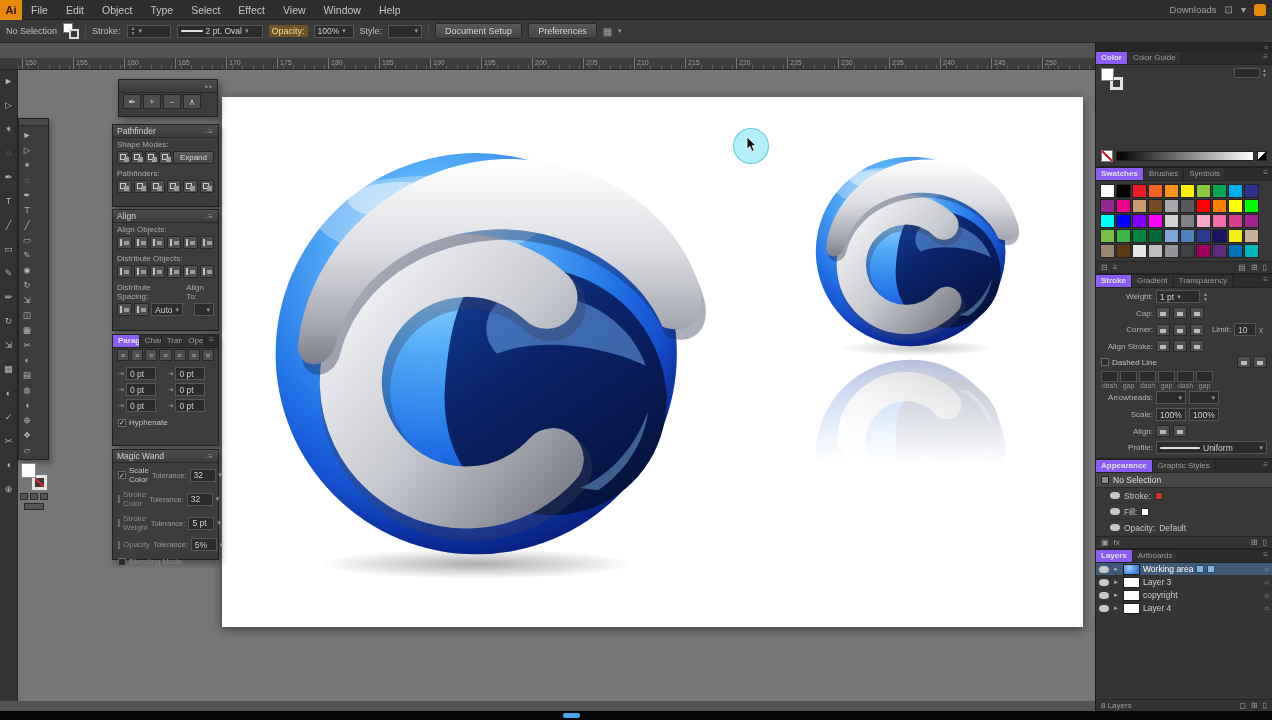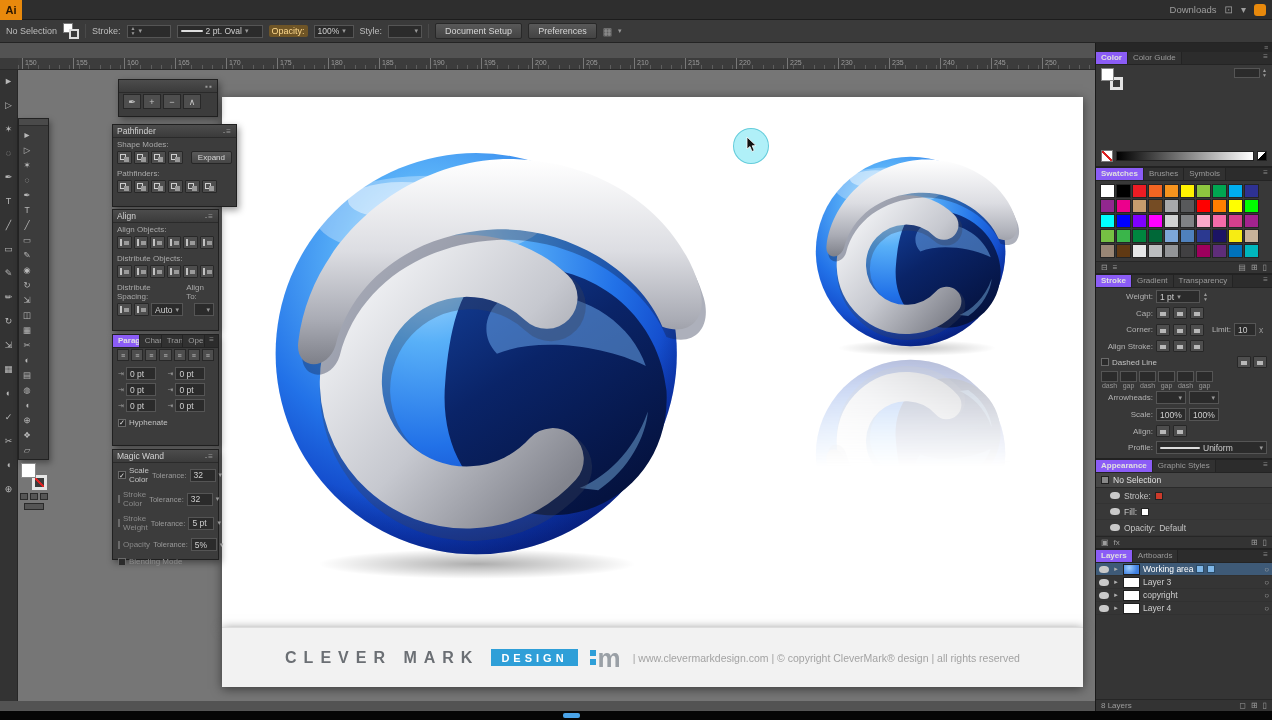--- a/index.html
+++ b/index.html
@@ -167,20 +167,31 @@
   .taskbar{position:absolute;left:0;bottom:0;height:9px;width:100%;background:#050505;z-index:37;}
   .task-accent{position:absolute;left:563px;top:2px;width:17px;height:5px;background:#4aa3e8;border-radius:2px;}
 </style>
 </head>
 <body>
 
 <div id="app">
 
   <div class="menubar">
     <div class="ai-logo">Ai</div>
+    <div id="menu-items">
+        <span class="menu-item">File</span>
+        <span class="menu-item">Edit</span>
+        <span class="menu-item">Object</span>
+        <span class="menu-item">Type</span>
+        <span class="menu-item">Select</span>
+        <span class="menu-item">Effect</span>
+        <span class="menu-item">View</span>
+        <span class="menu-item">Window</span>
+        <span class="menu-item">Help</span>
+      </div>
     <div class="menubar-right">
       <span>Downloads</span>
       <span class="mb-ico">⊡</span>
       <span class="mb-ico">▾</span>
       <span class="mb-orange"></span>
     </div>
   </div>
 
   <div class="controlbar">
     <span class="cb-label">No Selection</span>
@@ -307,21 +318,21 @@
         <span class="ph-right">▪▪</span>
       </div>
     <div class="btn-row" id="mini-tools-row">
         <span class="par-btn" style="width: 18px; height: 15px; font-size: 9px;">✒</span>
         <span class="par-btn" style="width: 18px; height: 15px; font-size: 9px;">+</span>
         <span class="par-btn" style="width: 18px; height: 15px; font-size: 9px;">−</span>
         <span class="par-btn" style="width: 18px; height: 15px; font-size: 9px;">∧</span>
       </div>
   </div>
 
-  <div class="panel" style="left:112px;top:124px;width:125px;height:83px;">
+  <div class="panel" style="left:112px;top:124px;width:107px;height:83px;">
     <div class="panel-header">
       <span>Pathfinder</span>
       <span class="ph-right">-≡</span>
     </div>
     <div class="plabel">Shape Modes:</div>
     <div class="btn-row" id="pf-shape-row">
         <span class="pf-btn">
           <i></i>
           <i></i>
         </span>
@@ -589,32 +600,20 @@
         </svg>
       <div class="shadow-small"></div>
       <svg class="logo-small" viewBox="0 0 220 220">
           <use href="#logoMark"></use>
         </svg>
       <svg class="logo-reflection" viewBox="0 0 220 220">
           <use href="#logoMark"></use>
         </svg>
     </div>
 
-    <div class="artboard-footer">
-      <span class="brand-main">CLEVER MARK</span>
-      <span class="brand-badge" id="brand-badge" style="background: rgb(47, 159, 216);">DESIGN</span>
-      <span style="display:inline-flex;align-items:center;">
-        <span class="logo-colon">
-            <b></b>
-            <b></b>
-          </span>
-        <span class="brand-m">m</span>
-      </span>
-      <span class="brand-legal">| www.clevermarkdesign.com | © copyright CleverMark® design | all rights reserved</span>
-    </div>
 
     <div class="cursor">
       <div class="cursor-halo"></div>
       <svg class="cursor-arrow" width="12" height="16" viewBox="0 0 12 16">
         <polygon points="1,0 1,12 4,9.5 6,14.5 8.2,13.5 6.2,8.8 10,8.6" fill="#111" stroke="#fff" stroke-width="0.8"></polygon>
       </svg>
     </div>
   </div>
 
   <div class="dock">

